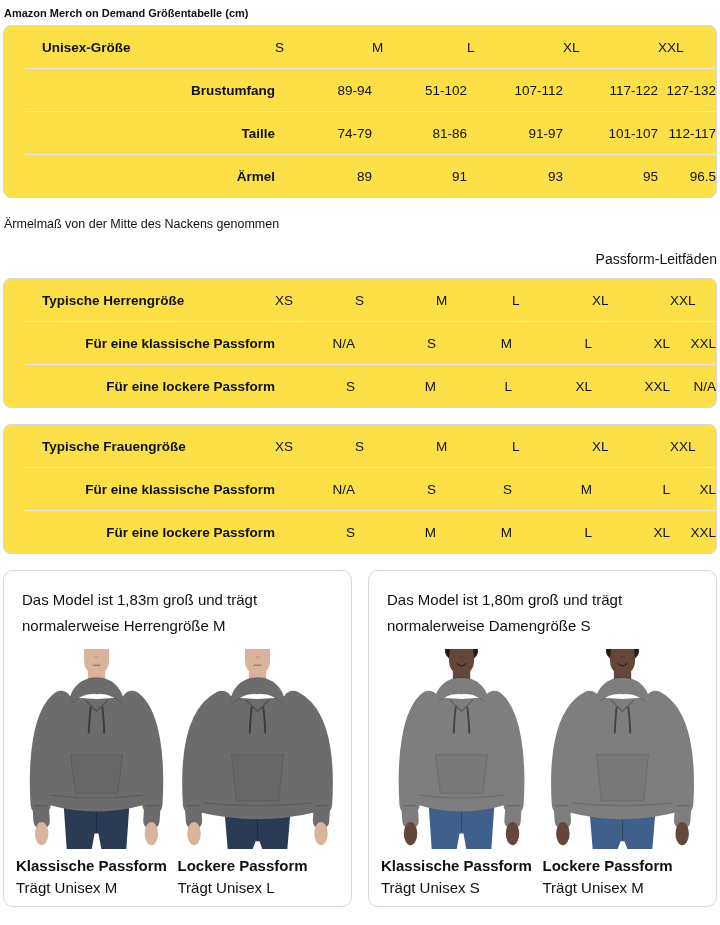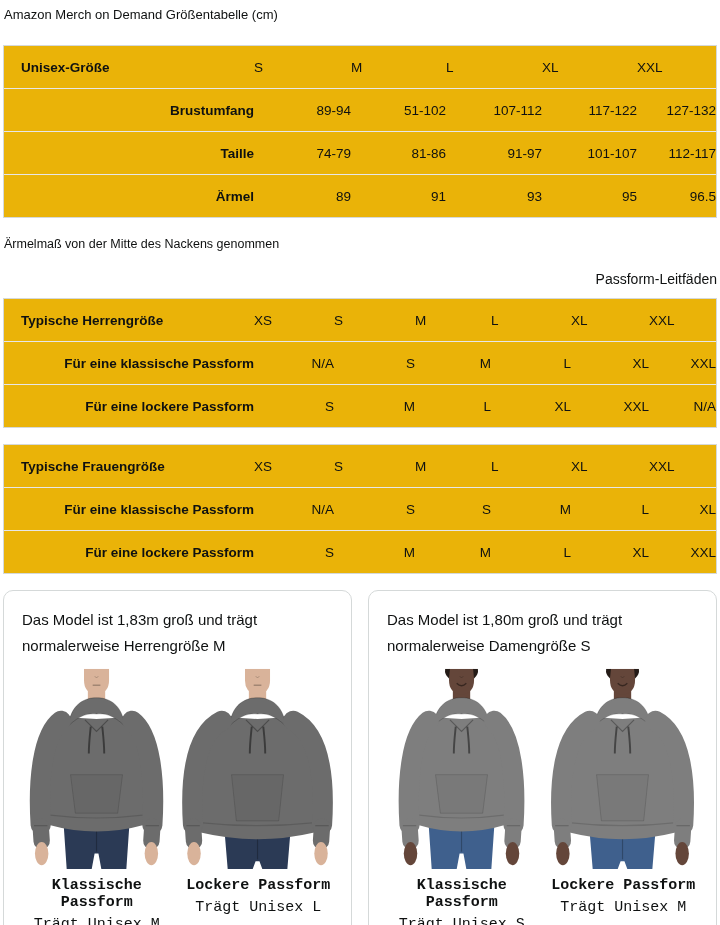--- a/index.html
+++ b/index.html
@@ -4,36 +4,36 @@
 <style>
   html,body{margin:0;padding:0;background:#fff;}
   body{
     width:720px;height:925px;
     font-family:"Liberation Sans","DejaVu Sans",sans-serif;
     color:#0f1111;
     -webkit-font-smoothing:antialiased;
     overflow:hidden;
   }
   .page{padding:7px 3px 0 3px;box-sizing:border-box;}
-  .title{font-size:13px;font-weight:400;margin:0 0 23px 1px;}
-  .table{border:1px solid #d5d9d9;border-radius:0;background:#eab308;overflow:hidden;}
+  .title{font-size:11px;font-weight:700;margin:0 0 6px 1px;}
+  .table{border:1px solid #d5d9d9;border-radius:8px;background:#fde047;overflow:hidden;padding-left:21px;}
   .row{display:grid;height:42px;align-items:center;font-size:13.5px;}
   .size-table .row{grid-template-columns:250px 97px 95px 96px 95px 1fr;}
   .fit-table .row{grid-template-columns:250px 80px 81px 76px 80px 78px 1fr;}
   .row + .row{border-top:1px solid #e7e7e7;text-align:right;}
   .cell{white-space:nowrap;}
   .cell.label{font-weight:700;padding-left:17px;}
   .note{font-size:12.5px;margin:19px 0 0 1px;}
   .subheading{font-size:14px;font-weight:400;margin:20px 0 11px 1px;text-align:right;}
   #fit-table-1{margin-top:16px;}
   .cards{display:flex;gap:16px;margin-top:16px;}
   .card{flex:1;border:1px solid #d5d9d9;border-radius:10px;padding:14px 12px 10px;box-sizing:border-box;background:#fff;}
   .card-desc{font-size:15px;line-height:26px;margin:2px 0 6px 6px;max-width:312px;}
   .figures{display:flex;}
-  .figure{flex:1;text-align:center;min-width:0;font-family:Liberation Mono, monospace;}
+  .figure{flex:1;min-width:0;}
   .photo{width:160px;height:204px;margin:0 auto;}
   .photo svg{width:160px;height:204px;display:block;}
   .fit-label{font-weight:700;font-size:15px;margin-top:8px;}
   .size-label{font-size:15px;margin-top:5px;}
 </style>
 </head>
 <body>
 
 <div class="page">
 

